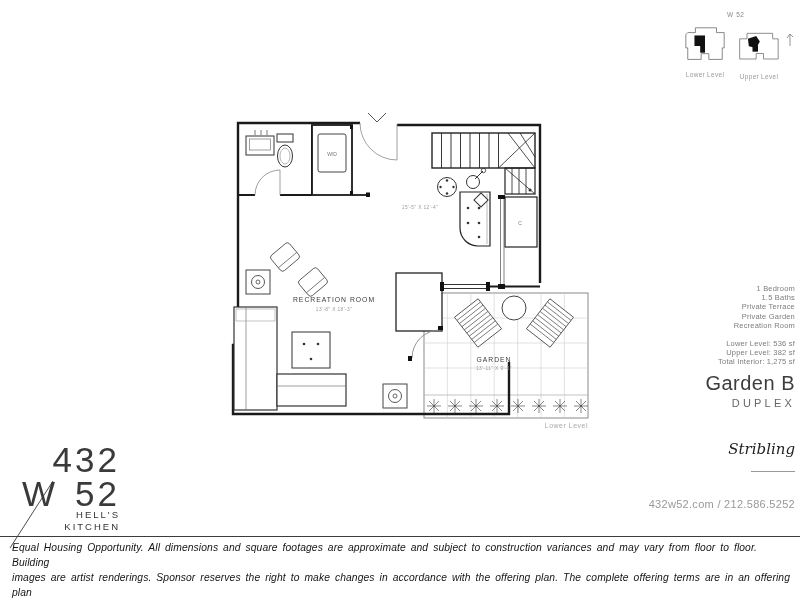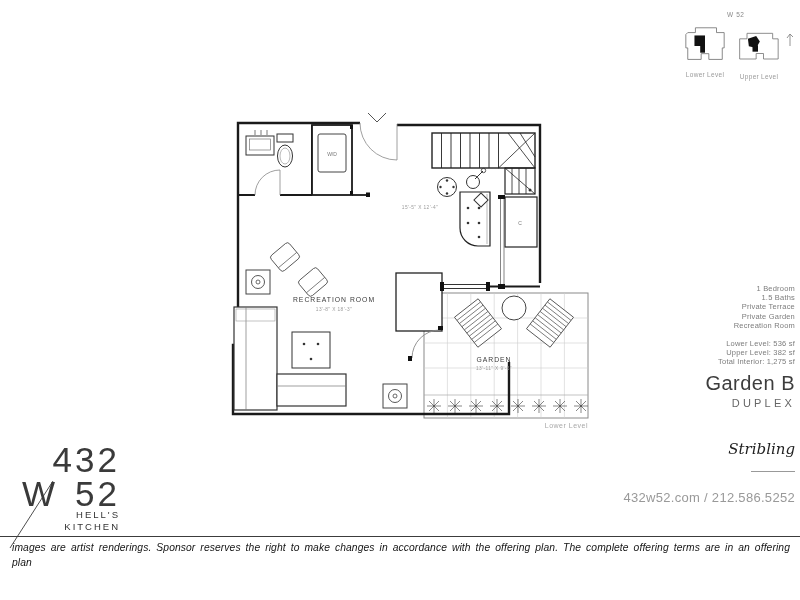--- a/index.html
+++ b/index.html
@@ -12,21 +12,21 @@
   .facts .grp{margin-bottom:9px;}
   .facts span{display:block;}
   
   .unit-title{right:5px;top:372px;width:260px;text-align:right;}
   .unit-name{font-size:20px;color:#3d3d3d;letter-spacing:.5px;font-weight:400;}
   .unit-type{font-size:11px;color:#666;letter-spacing:3.2px;margin-top:2px;}
   
   .broker{right:5px;top:440px;width:200px;text-align:right;}
   .signature{font-family:"DejaVu Serif",serif;font-style:italic;font-size:15px;color:#222;}
   .sig-rule{display:inline-block;width:44px;height:1px;background:#999;margin-top:1px;}
-  .contact{font-size:13px;color:#999;letter-spacing:.3px;margin-top:14px;}
+  .contact{font-size:11px;color:#999;letter-spacing:.3px;margin-top:22px;}
   
   .kp-caption{position:absolute;font-size:6.5px;color:#9a9a9a;letter-spacing:.3px;text-align:center;}
   .street-label{position:absolute;font-size:6.5px;color:#8a8a8a;letter-spacing:.6px;}
   
   .rule{position:absolute;left:0;top:536px;width:800px;height:1px;background:#3c3c3c;}
   .disclaimer{left:12px;top:540px;width:784px;font-size:10.3px;font-style:italic;
               color:#141414;line-height:15px;letter-spacing:.1px;word-spacing:2px;}
   
   .t-room{font-family:"Liberation Sans",sans-serif;font-size:6.8px;letter-spacing:1px;fill:#3a3a3a;}
   .t-dim{font-family:"Liberation Sans",sans-serif;font-size:4.8px;letter-spacing:.4px;fill:#9b9b9b;}
@@ -234,17 +234,18 @@
     <text class="t-logo-big" x="112" y="36" text-anchor="end">432</text>
     <text class="t-logo-big" x="14" y="70">W</text>
     <text class="t-logo-big" x="112" y="70" text-anchor="end">52</text>
     <line x1="45" y1="45" x2="2" y2="112" stroke="#3a3a3a" stroke-width="0.9"></line>
     <text class="t-logo-sm" x="112" y="82" text-anchor="end">HELL'S</text>
     <text class="t-logo-sm" x="112" y="93.5" text-anchor="end">KITCHEN</text>
   </svg>
 
   <div class="rule"></div>
   <div class="abs disclaimer">
+    <div>Equal Housing Opportunity. All dimensions and square footages are approximate and  subject to construction variances and may vary from floor to floor. Building</div>
     <div>images are artist renderings. Sponsor reserves the right to make changes in accordance with the  offering plan. The complete offering terms are in an offering plan</div>
 
   </div>
 
 </div>
 
 </body></html>

